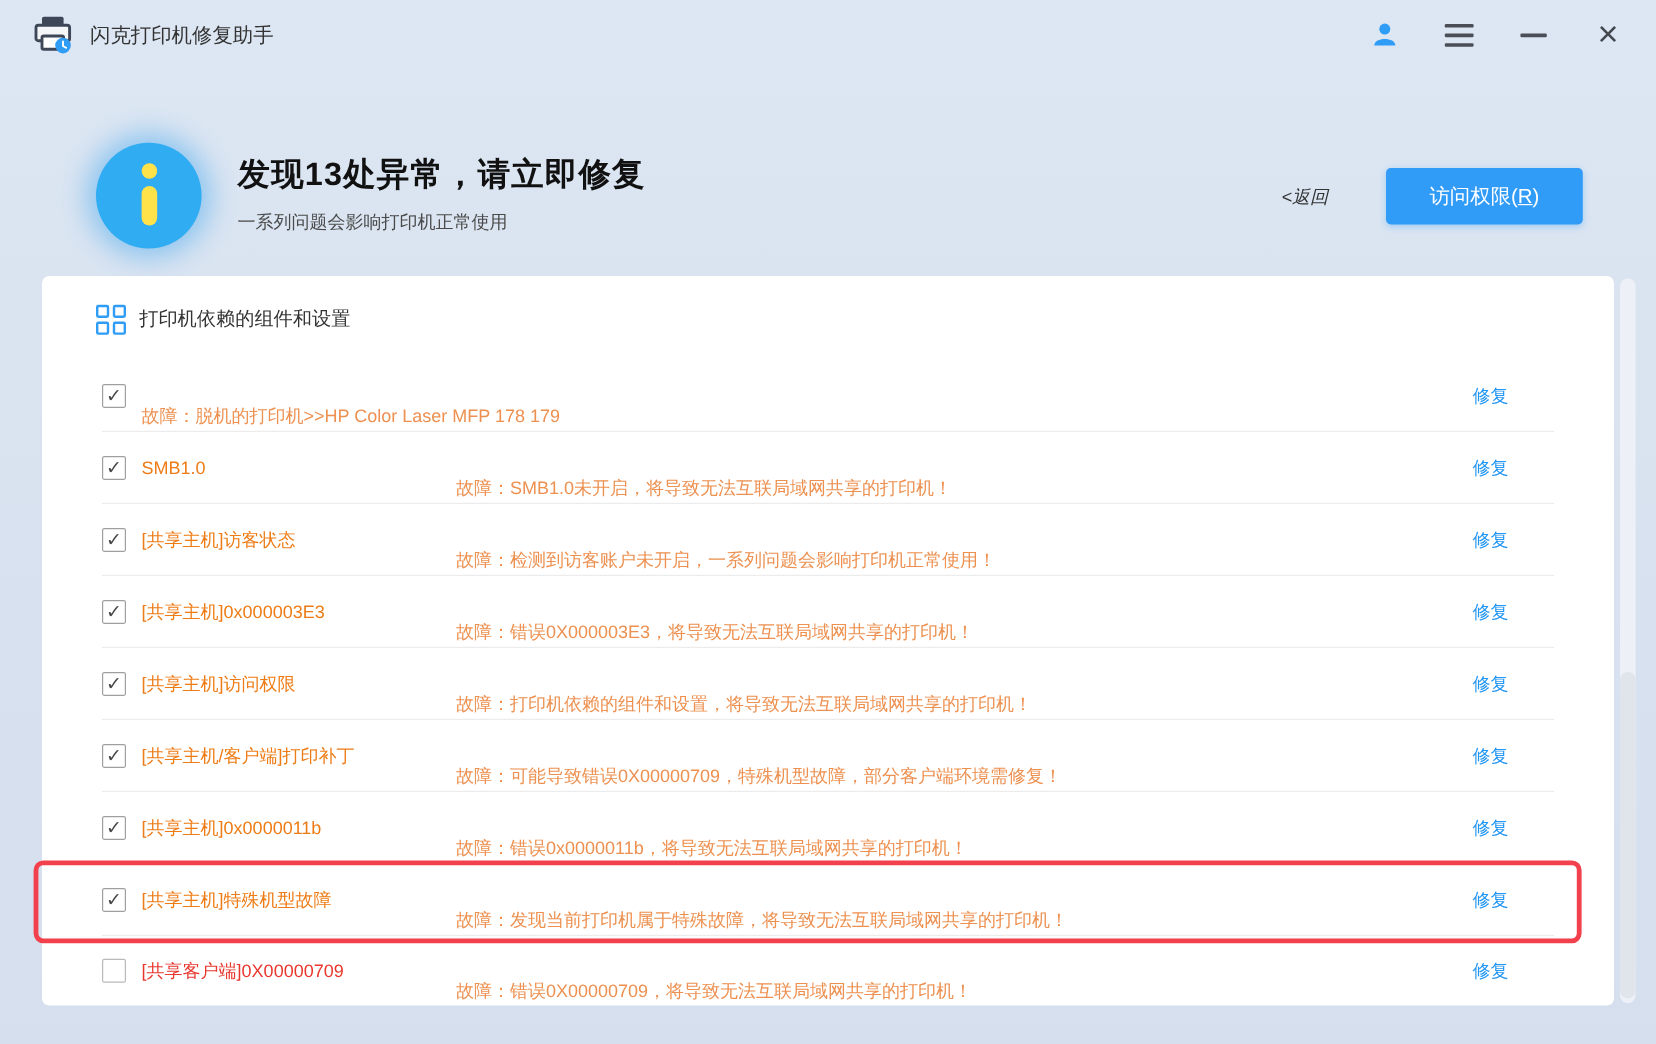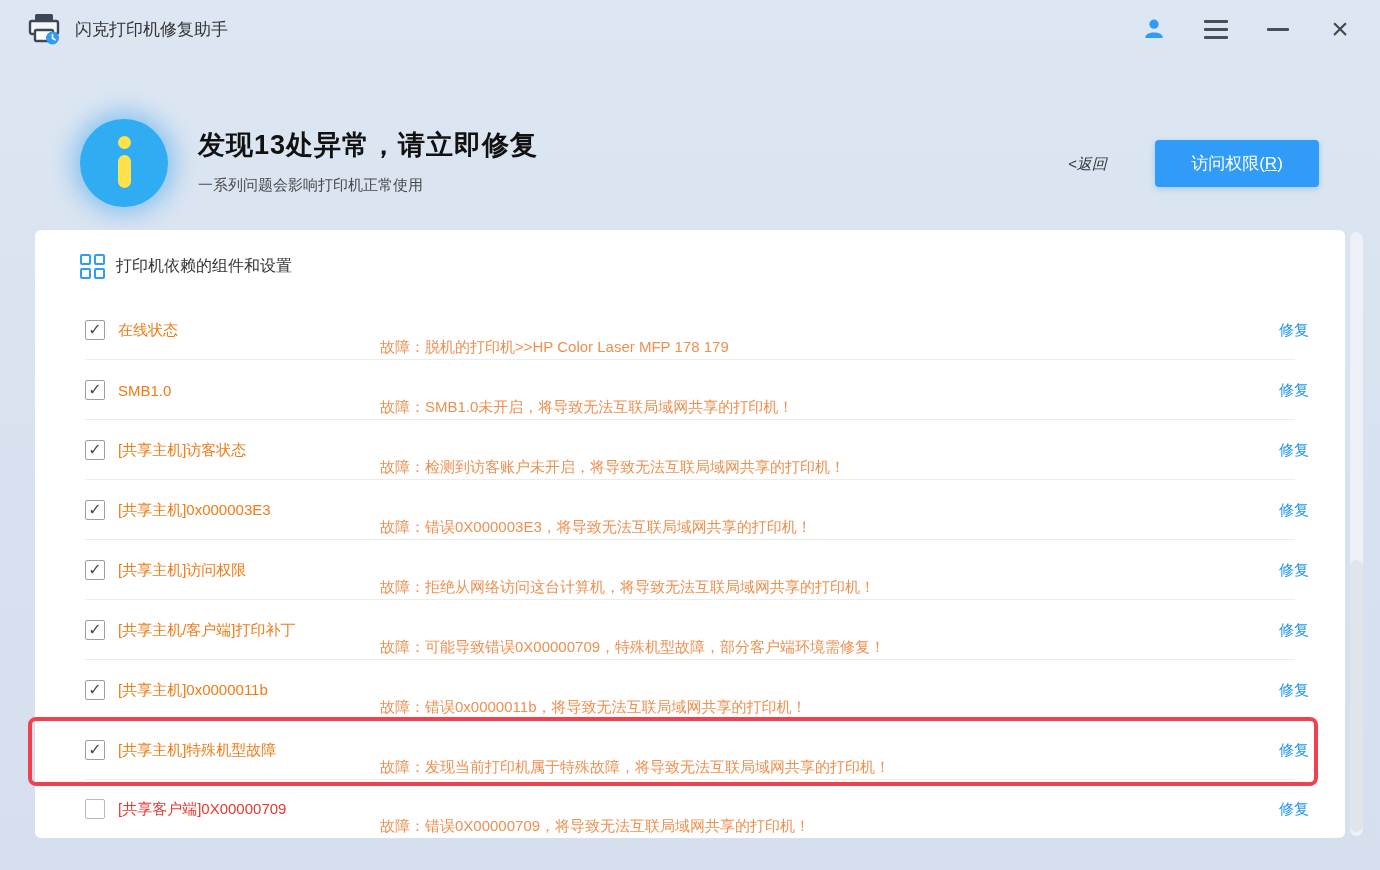--- a/index.html
+++ b/index.html
@@ -61,21 +61,21 @@
   .cb { width:20px; height:20px; border:1px solid #9f9f9f; border-radius:2px; background:#fff;
         margin-right:13px; display:flex; align-items:center; justify-content:center;
         cursor:pointer; flex:none; }
   .cb .tick { font-size:16px; font-weight:bold; color:#4a4a4a; line-height:1;
               font-family:"DejaVu Sans",sans-serif; }
   .cb.unchecked { border-color:#b9b9b9; }
 
   .label { width:262px; font-size:15px; color:#ee7c16; flex:none; }
   .label.red { color:#e8382e; }
   .desc { flex:1; font-size:15px; color:#ed9050;margin-top:35px; }
-  .fix { margin-left:auto; margin-right:36px; font-size:15px; color:#2196f3;
+  .fix { margin-left:auto; margin-right:88px; font-size:15px; color:#2196f3;
          cursor:pointer; text-decoration:none; flex:none; }
 
   
   .red-box { position:absolute; left:28px; top:717px; width:1290px; height:69px;
              border:4px solid #f2414d; border-radius:8px; pointer-events:none; z-index:5; }
 
   
   .scrollbar { position:absolute; left:1350px; top:232px; width:13px; height:604px;
                background:#edf1f7; border-radius:7px; }
   .scroll-thumb { position:absolute; left:0; top:328px; width:13px; height:272px;
@@ -141,58 +141,57 @@
           <i></i>
           <i></i>
         </span>
       <span class="section-title">打印机依赖的组件和设置</span>
     </div>
     <div class="rows">
   <div class="row">
     <span class="cb">
       <span class="tick">✓</span>
     </span>
-    <span class="label">在线状态</span>
     <span class="desc">故障：脱机的打印机&gt;&gt;HP Color Laser MFP 178 179</span>
     <a class="fix">修复</a>
   </div>
 
   <div class="row">
     <span class="cb">
       <span class="tick">✓</span>
     </span>
     <span class="label">SMB1.0</span>
     <span class="desc">故障：SMB1.0未开启，将导致无法互联局域网共享的打印机！</span>
     <a class="fix">修复</a>
   </div>
 
   <div class="row">
     <span class="cb">
       <span class="tick">✓</span>
     </span>
     <span class="label">[共享主机]访客状态</span>
-    <span class="desc">故障：检测到访客账户未开启，将导致无法互联局域网共享的打印机！</span>
+    <span class="desc">故障：检测到访客账户未开启，一系列问题会影响打印机正常使用！</span>
     <a class="fix">修复</a>
   </div>
 
   <div class="row">
     <span class="cb">
       <span class="tick">✓</span>
     </span>
     <span class="label">[共享主机]0x000003E3</span>
     <span class="desc">故障：错误0X000003E3，将导致无法互联局域网共享的打印机！</span>
     <a class="fix">修复</a>
   </div>
 
   <div class="row">
     <span class="cb">
       <span class="tick">✓</span>
     </span>
     <span class="label">[共享主机]访问权限</span>
-    <span class="desc">故障：拒绝从网络访问这台计算机，将导致无法互联局域网共享的打印机！</span>
+    <span class="desc">故障：打印机依赖的组件和设置，将导致无法互联局域网共享的打印机！</span>
     <a class="fix">修复</a>
   </div>
 
   <div class="row">
     <span class="cb">
       <span class="tick">✓</span>
     </span>
     <span class="label">[共享主机/客户端]打印补丁</span>
     <span class="desc">故障：可能导致错误0X00000709，特殊机型故障，部分客户端环境需修复！</span>
     <a class="fix">修复</a>

